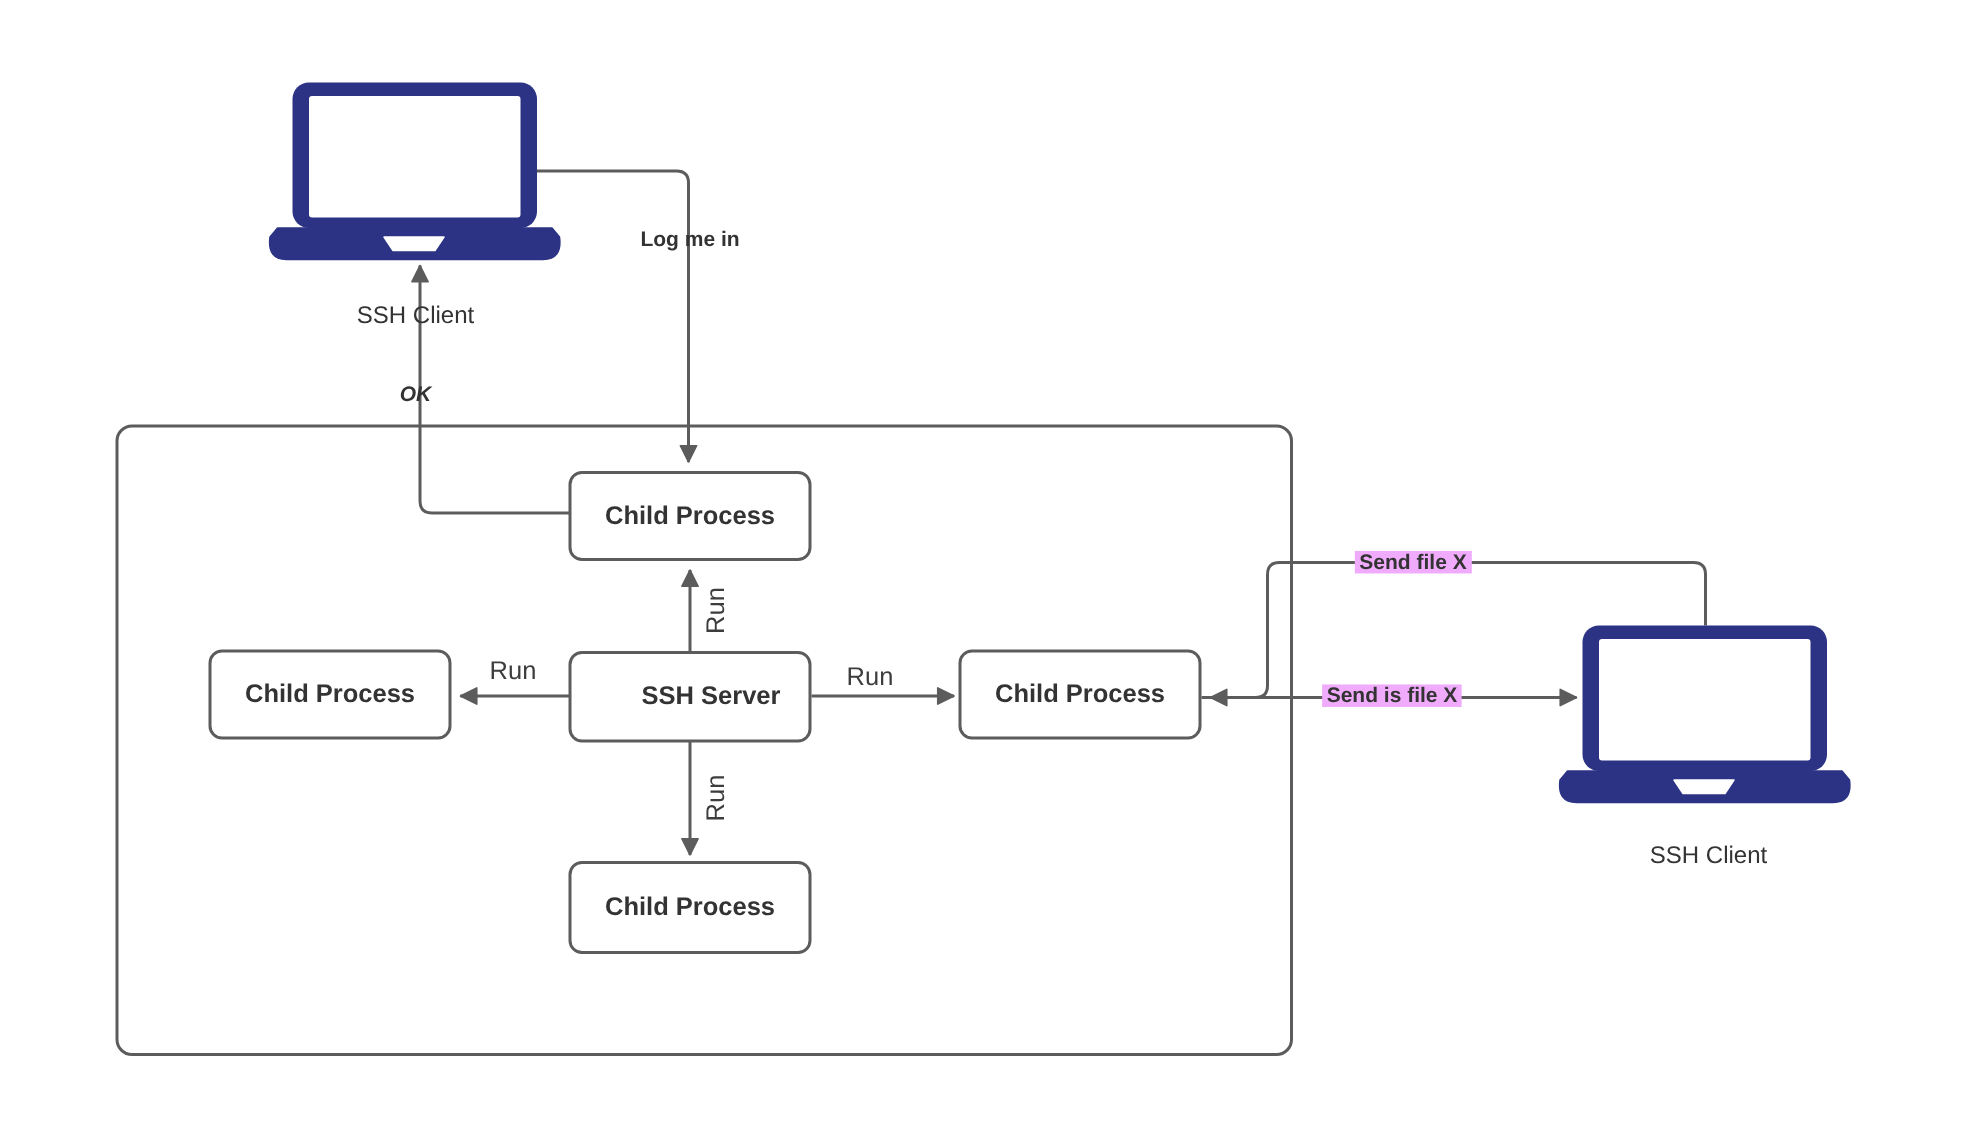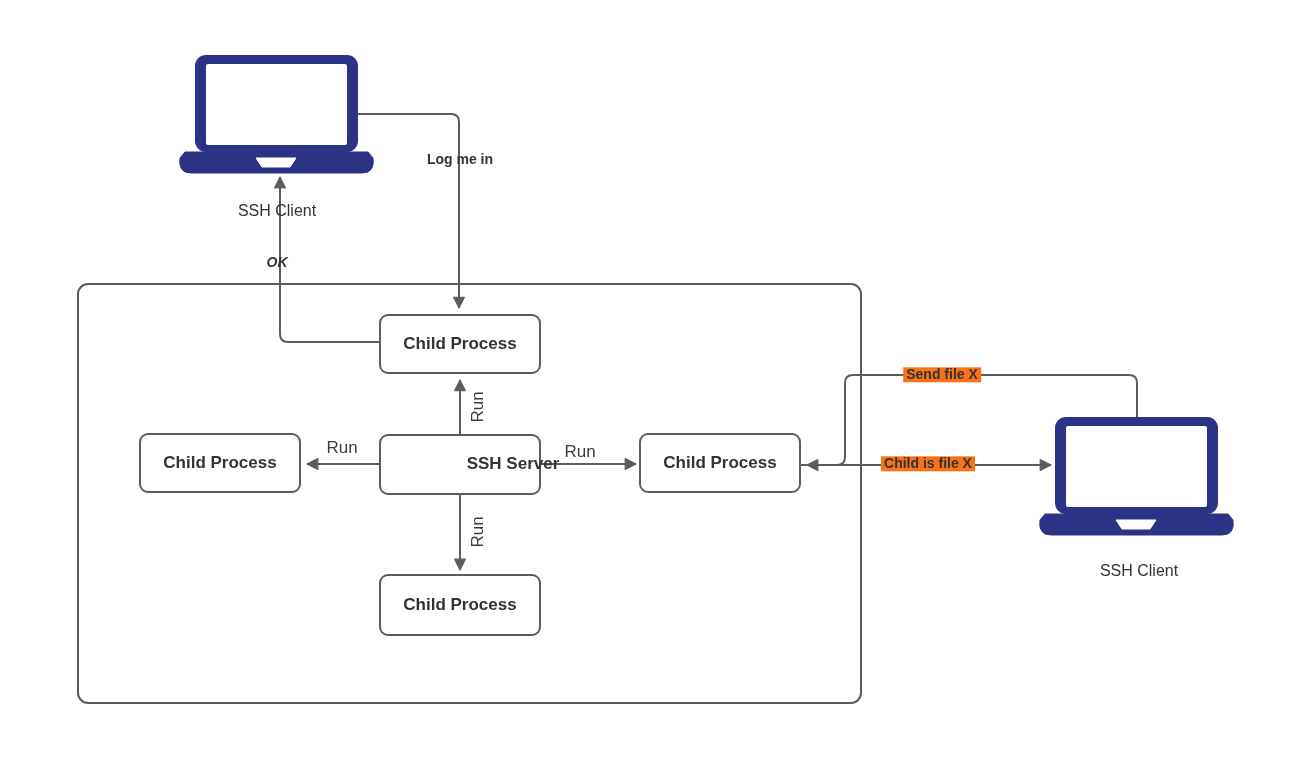--- a/index.html
+++ b/index.html
@@ -33,21 +33,21 @@
     transform: translate(-50%, -50%);
     margin-top: 20px;
   }
   .edge-bold {
     font-weight: bold;
     font-size: 14px;
     transform: translate(-50%, -50%);
     text-align: right;
   }
   .edge-bold.bg {
-    background: #f97316;
+    background: #f0abfc;
     padding: 0 3px;
   }
   .run-label {
     font-size: 17px;
     color: #3d3d3d;
     transform: translate(-50%, -50%);
   }
   .run-label.vertical {
     transform: translate(-50%, -50%) rotate(-90deg);
   }
@@ -87,29 +87,29 @@
     <rect x="380" y="435" width="160" height="59" rx="8" fill="#ffffff" stroke="#5c5c5c" stroke-width="2"></rect>
     <rect x="640" y="434" width="160" height="58" rx="8" fill="#ffffff" stroke="#5c5c5c" stroke-width="2"></rect>
     <rect x="380" y="575" width="160" height="60" rx="8" fill="#ffffff" stroke="#5c5c5c" stroke-width="2"></rect>
 
     <use href="#laptop-icon" x="195" y="55"></use>
     <use href="#laptop-icon" x="1055" y="417"></use>
   </svg>
 
   <div class="label box-label" style="left:380px; top:315px; width:160px; height:58px;">Child Process</div>
   <div class="label box-label" style="left:140px; top:434px; width:160px; height:58px;">Child Process</div>
-  <div class="label box-label" style="left:380px; top:435px; width:188px; height:59px;margin-left:39px;">SSH Server</div>
+  <div class="label box-label" style="left:380px; top:435px; width:188px; height:59px;">SSH Server</div>
   <div class="label box-label" style="left:640px; top:434px; width:160px; height:58px;">Child Process</div>
   <div class="label box-label" style="left:380px; top:575px; width:160px; height:60px;">Child Process</div>
 
   <div class="label client-label" style="left:277px; top:191px;">SSH Client</div>
   <div class="label client-label" style="left:1139px; top:551px;">SSH Client</div>
 
   <div class="label edge-bold" style="left:460px; top:160px;">Log me in</div>
   <div class="label edge-bold" style="left:277px; top:263px;font-style:italic;">OK</div>
   <div class="label run-label vertical" style="left:478px; top:407px;">Run</div>
   <div class="label run-label" style="left:342px; top:448px;">Run</div>
   <div class="label run-label" style="left:580px; top:452px;">Run</div>
   <div class="label run-label vertical" style="left:478px; top:532px;">Run</div>
   <div class="label edge-bold bg" style="left:942px; top:375px;">Send file X</div>
-  <div class="label edge-bold bg" style="left:928px; top:464px;">Child is file X</div>
+  <div class="label edge-bold bg" style="left:928px; top:464px;">Send is file X</div>
 
 </div>
 
 </body></html>

